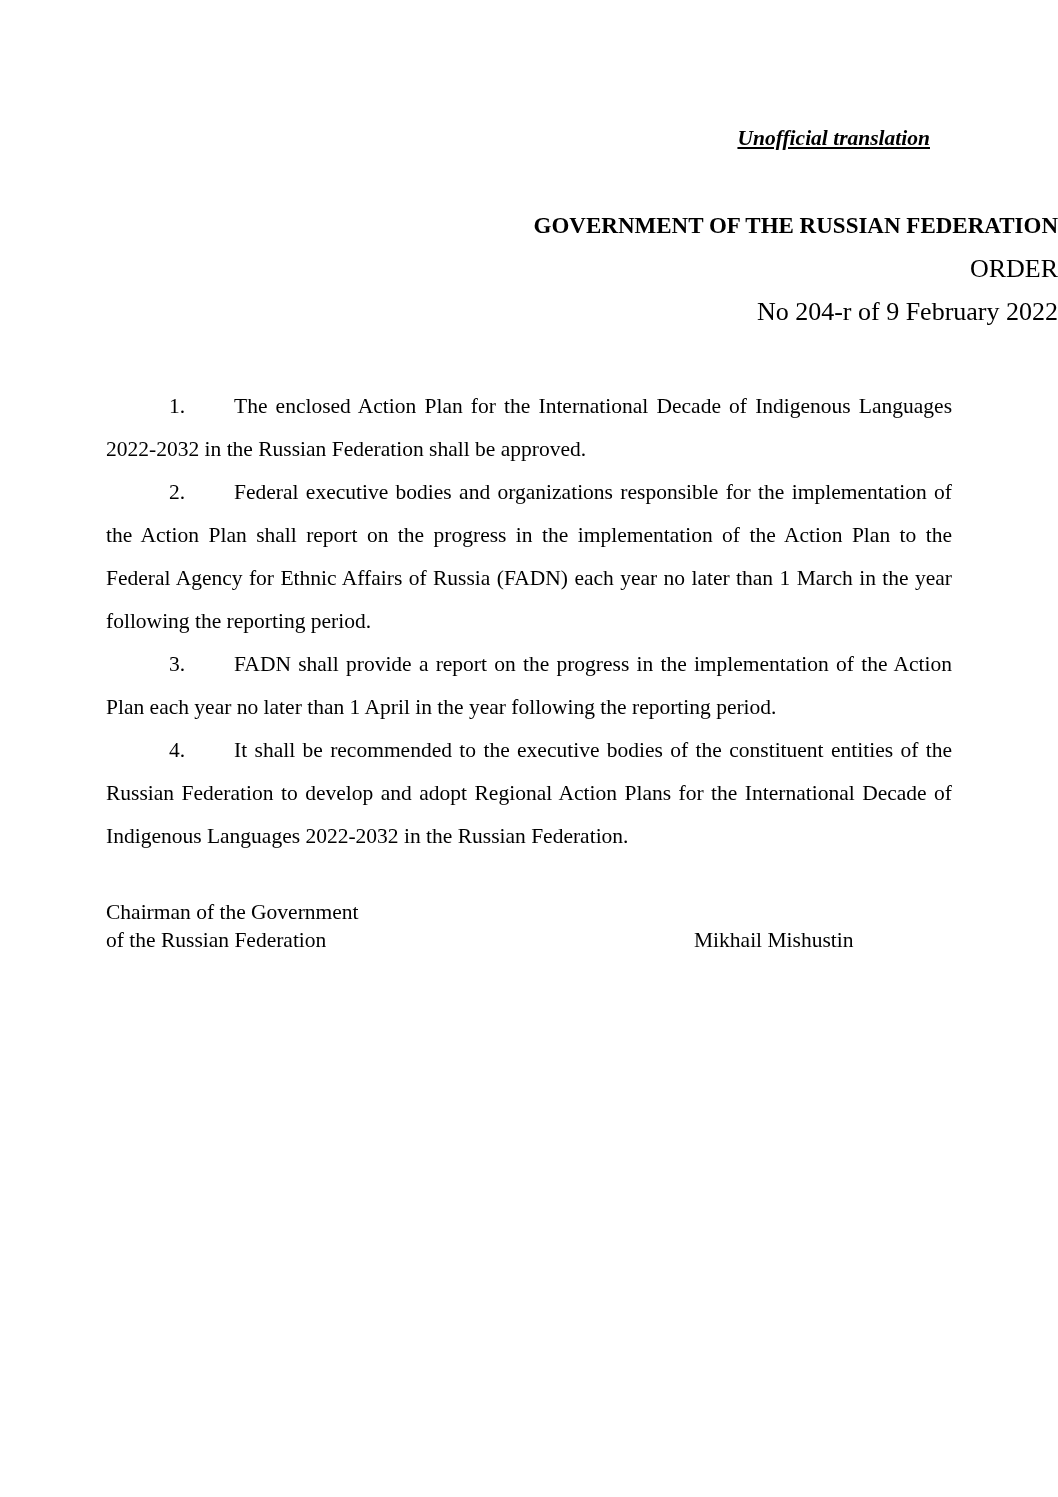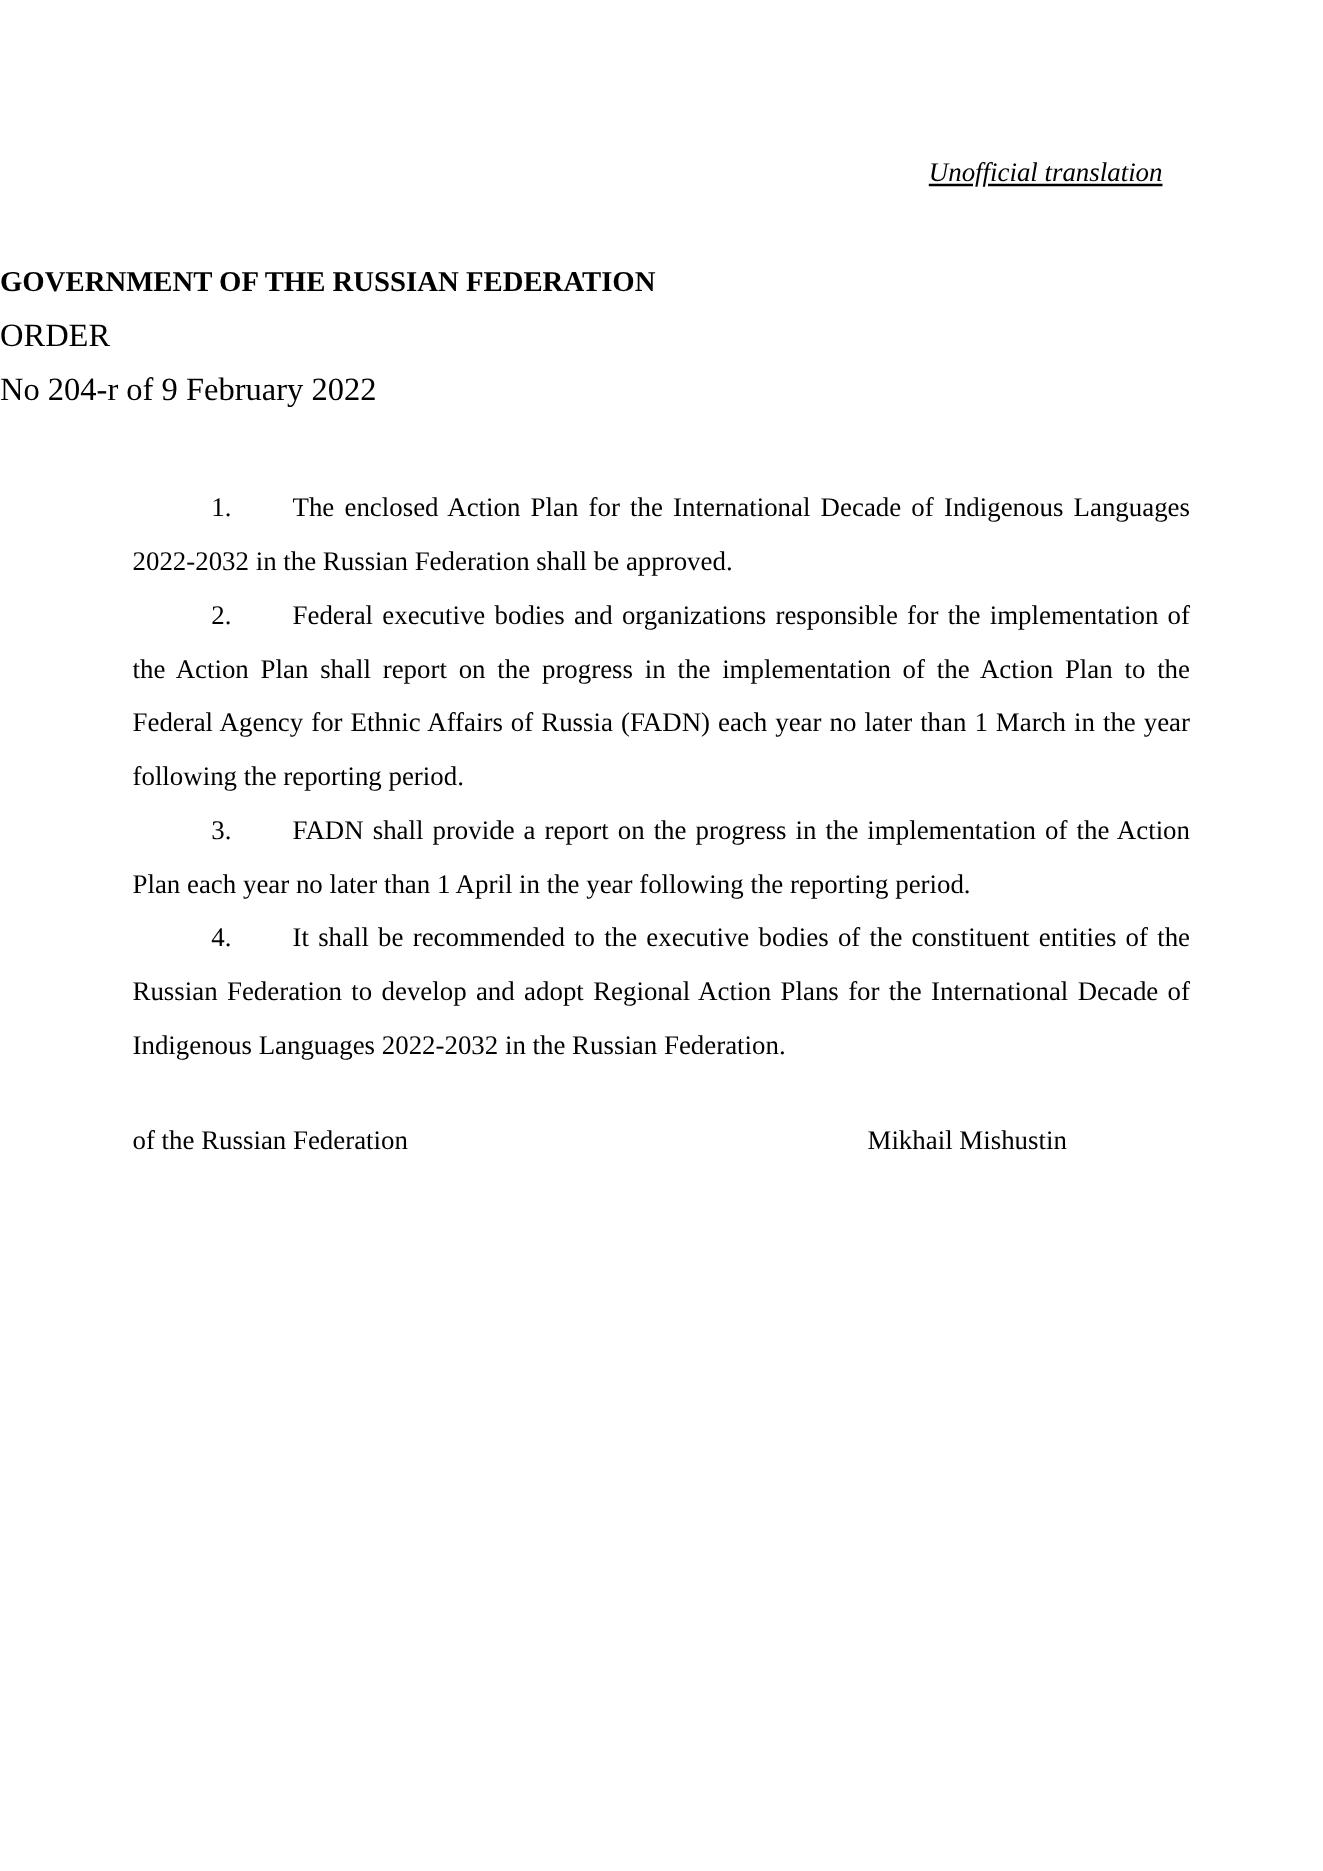--- a/index.html
+++ b/index.html
@@ -10,28 +10,28 @@
     position: relative;
     font-family: "Liberation Serif", serif;
     color: #000000;
     overflow: hidden;
   }
   .translation-tag {
     position: absolute;
     top: 126px;
     right: 128px;
     font-size: 21.5px;
-    font-weight: normal;
+    font-weight: bold;
     font-style: italic;
     text-decoration: underline;
     text-align: center;
   }
   .doc-header {
     margin-top: 204px;
-    text-align: left;
+    text-align: right;
   }
   .doc-header .hline {
     font-size: 26px;
     line-height: 43px;
   }
   .doc-header .doc-title {
     font-size: 23px;
     font-weight: bold;
   }
   .content {
@@ -82,16 +82,17 @@
 
     <p class="body-para"><span class="para-num">2.</span><span>Federal executive bodies and organizations responsible for the implementation of the Action Plan shall report on the progress in the implementation of the Action Plan to the Federal Agency for Ethnic Affairs of Russia (FADN) each year no later than 1 March in the year following the reporting period.</span></p>
 
     <p class="body-para"><span class="para-num">3.</span><span>FADN shall provide a report on the progress in the implementation of the Action Plan each year no later than 1 April in the year following the reporting period.</span></p>
 
     <p class="body-para"><span class="para-num">4.</span><span>It shall be recommended to the executive bodies of the constituent entities of the Russian Federation to develop and adopt Regional Action Plans for the International Decade of Indigenous Languages 2022-2032 in the Russian Federation.</span></p>
 
   </div>
 
   <div class="signature-block">
+    <div>Chairman of the Government</div>
     <div>of the Russian Federation</div>
     <div class="signature-name">Mikhail Mishustin</div>
   </div>
 </div>
 
 </body></html>

